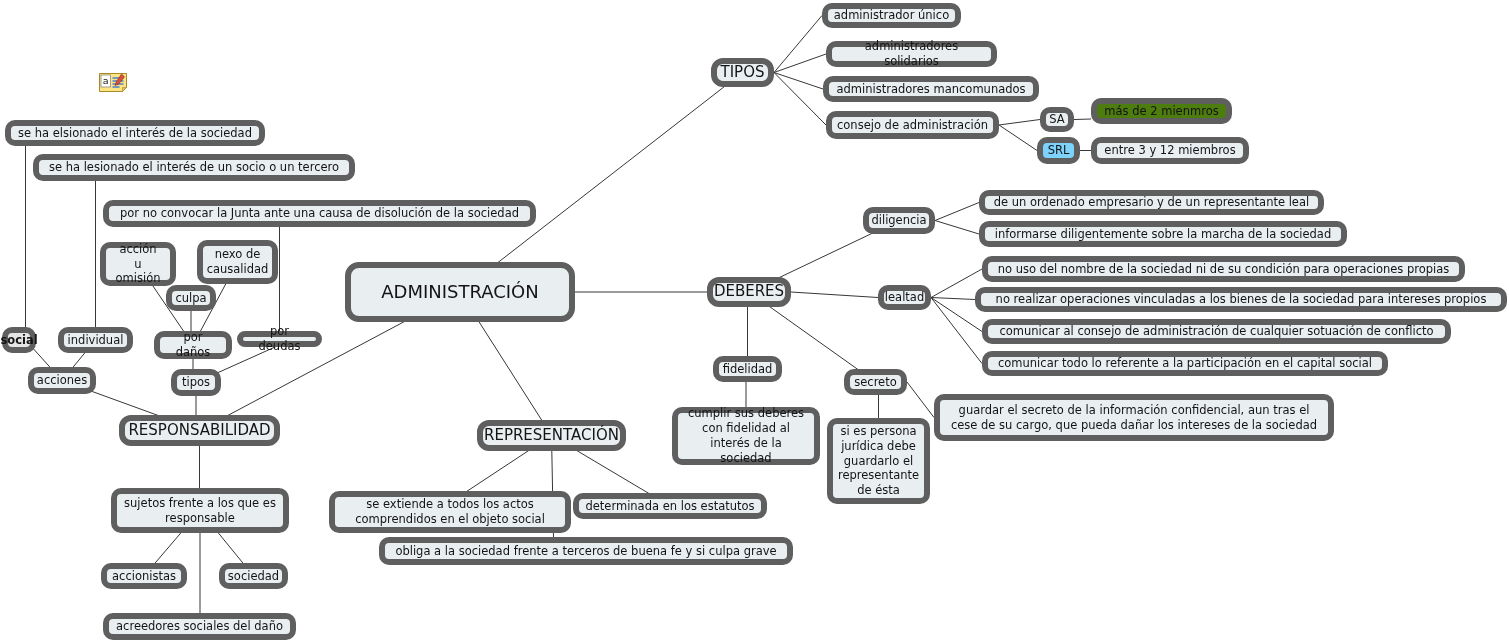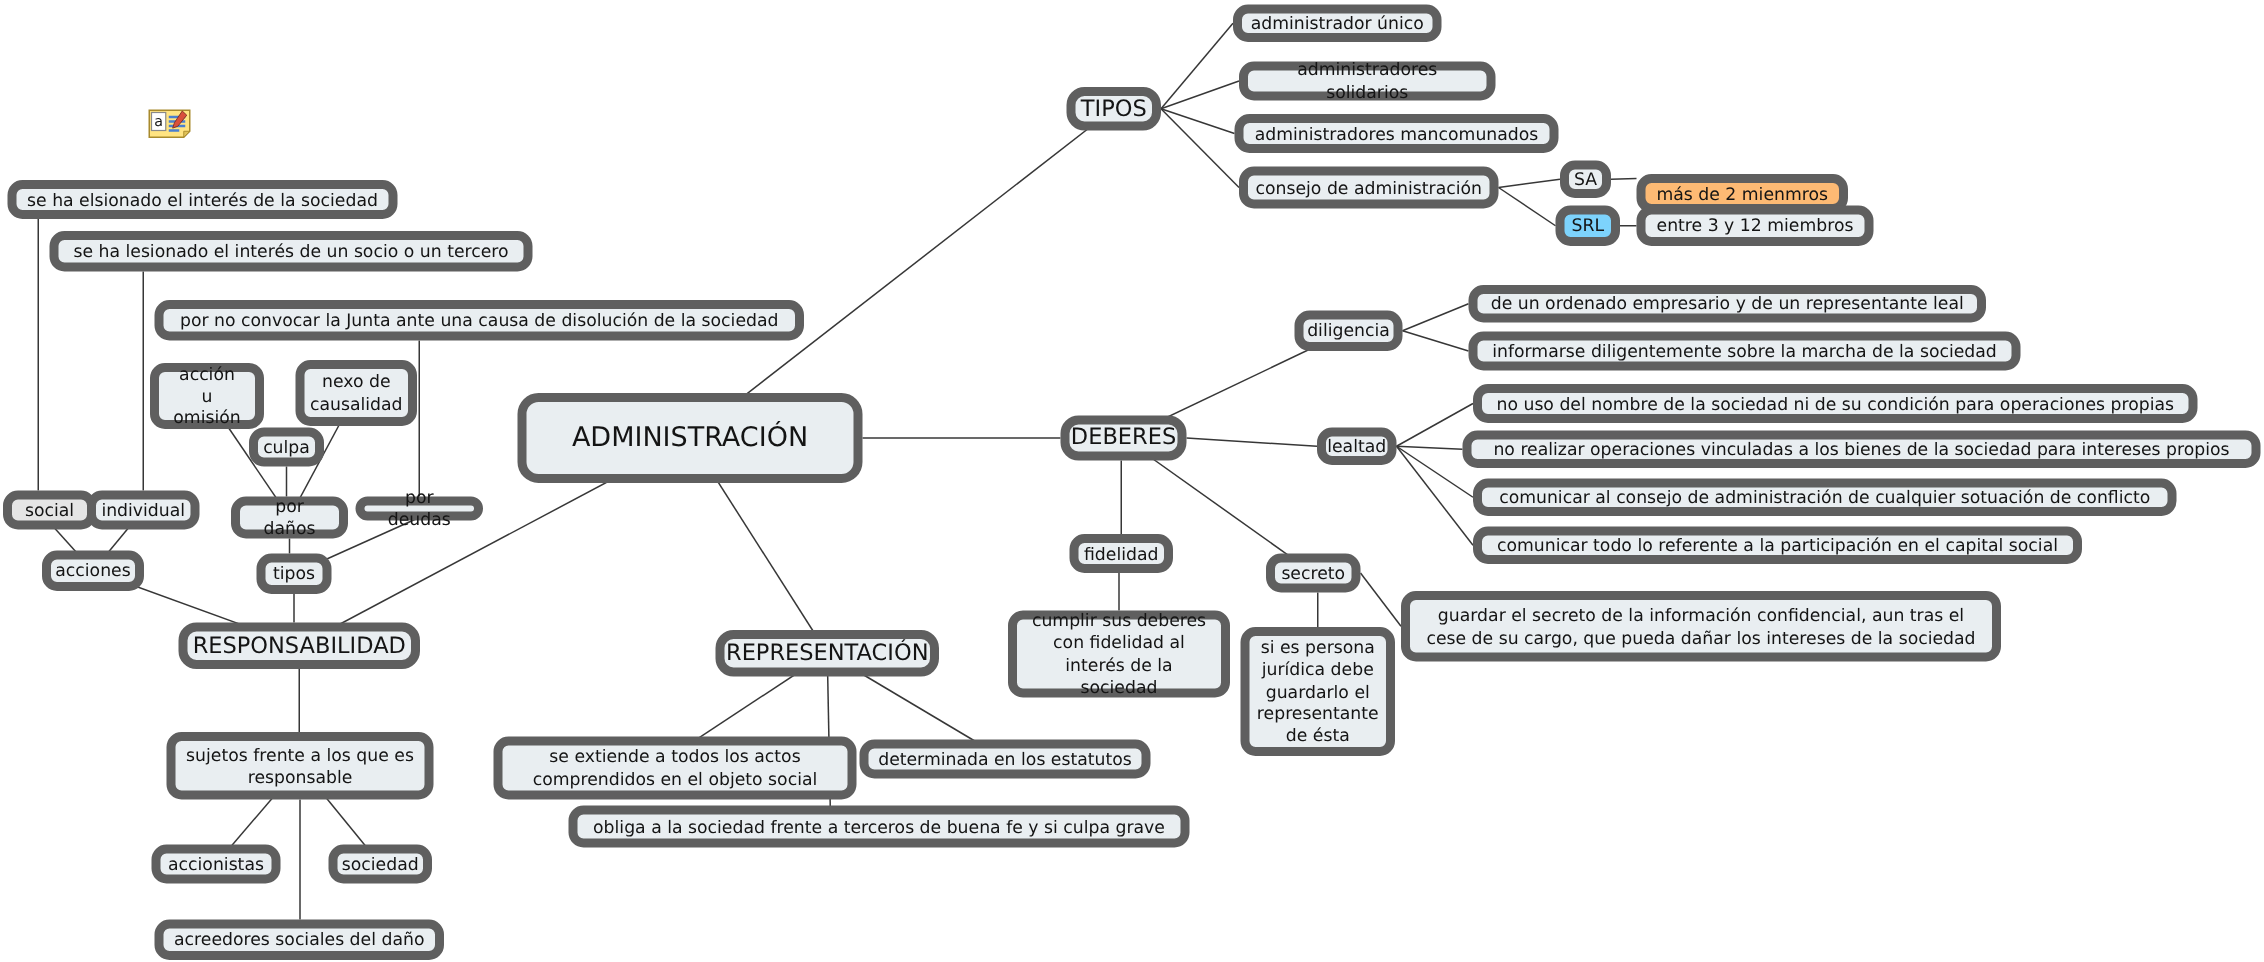--- a/index.html
+++ b/index.html
@@ -72,21 +72,21 @@
       <line x1="551.5" y1="435.5" x2="554" y2="563" stroke="#373737" stroke-width="1"></line>
     </svg>
   <div id="nodes-layer">
       <div class="node root" style="left: 345px; top: 262px; width: 230px; height: 60px; background: rgb(233, 238, 241); border-color: rgb(95, 95, 95); color: rgb(20, 20, 20);">ADMINISTRACIÓN</div>
       <div class="node topic" style="left: 711px; top: 58px; width: 63px; height: 29px; background: rgb(233, 238, 241); border-color: rgb(95, 95, 95); color: rgb(20, 20, 20);">TIPOS</div>
       <div class="node detail" style="left: 822px; top: 3px; width: 139px; height: 25px; background: rgb(233, 238, 241); border-color: rgb(95, 95, 95); color: rgb(20, 20, 20);">administrador único</div>
       <div class="node detail" style="left: 826px; top: 41px; width: 171px; height: 26px; background: rgb(233, 238, 241); border-color: rgb(95, 95, 95); color: rgb(20, 20, 20);">administradores solidarios</div>
       <div class="node detail" style="left: 823px; top: 76px; width: 216px; height: 26px; background: rgb(233, 238, 241); border-color: rgb(95, 95, 95); color: rgb(20, 20, 20);">administradores mancomunados</div>
       <div class="node detail" style="left: 826px; top: 111px; width: 173px; height: 28px; background: rgb(233, 238, 241); border-color: rgb(95, 95, 95); color: rgb(20, 20, 20);">consejo de administración</div>
       <div class="node detail" style="left: 1040px; top: 107px; width: 34px; height: 25px; background: rgb(233, 238, 241); border-color: rgb(95, 95, 95); color: rgb(20, 20, 20);">SA</div>
-      <div class="node detail" style="left: 1091px; top: 116px; width: 141px; height: 26px; background: #fdba74; border-color: rgb(95, 95, 95); color: rgb(20, 20, 20);">más de 2 mienmros</div>
+      <div class="node detail" style="left: 1091px; top: 98px; width: 141px; height: 26px; background: #4d7c0f; border-color: rgb(95, 95, 95); color: rgb(20, 20, 20);">más de 2 mienmros</div>
       <div class="node detail" style="left: 1037px; top: 137px; width: 43px; height: 27px; background: #7dd3fc; border-color: rgb(95, 95, 95); color: rgb(20, 20, 20);">SRL</div>
       <div class="node detail" style="left: 1091px; top: 137px; width: 158px; height: 27px; background: rgb(233, 238, 241); border-color: rgb(95, 95, 95); color: rgb(20, 20, 20);">entre 3 y 12 miembros</div>
       <div class="node topic" style="left: 707px; top: 277px; width: 84px; height: 30px; background: rgb(233, 238, 241); border-color: rgb(95, 95, 95); color: rgb(20, 20, 20);">DEBERES</div>
       <div class="node detail" style="left: 863px; top: 207px; width: 72px; height: 27px; background: rgb(233, 238, 241); border-color: rgb(95, 95, 95); color: rgb(20, 20, 20);">diligencia</div>
       <div class="node detail" style="left: 979px; top: 190px; width: 345px; height: 25px; background: rgb(233, 238, 241); border-color: rgb(95, 95, 95); color: rgb(20, 20, 20);">de un ordenado empresario y de un representante leal</div>
       <div class="node detail" style="left: 979px; top: 221px; width: 368px; height: 26px; background: rgb(233, 238, 241); border-color: rgb(95, 95, 95); color: rgb(20, 20, 20);">informarse diligentemente sobre la marcha de la sociedad</div>
       <div class="node detail" style="left: 878px; top: 285px; width: 53px; height: 25px; background: rgb(233, 238, 241); border-color: rgb(95, 95, 95); color: rgb(20, 20, 20);">lealtad</div>
       <div class="node detail" style="left: 982px; top: 256px; width: 483px; height: 26px; background: rgb(233, 238, 241); border-color: rgb(95, 95, 95); color: rgb(20, 20, 20);">no uso del nombre de la sociedad ni de su condición para operaciones propias</div>
       <div class="node detail" style="left: 975px; top: 287px; width: 532px; height: 25px; background: rgb(233, 238, 241); border-color: rgb(95, 95, 95); color: rgb(20, 20, 20);">no realizar operaciones vinculadas a los bienes de la sociedad para intereses propios</div>
       <div class="node detail" style="left: 982px; top: 319px; width: 469px; height: 25px; background: rgb(233, 238, 241); border-color: rgb(95, 95, 95); color: rgb(20, 20, 20);">comunicar al consejo de administración de cualquier sotuación de conflicto</div>
@@ -104,21 +104,21 @@
       <div class="node detail" style="left: 934px; top: 394px; width: 400px; height: 47px; background: rgb(233, 238, 241); border-color: rgb(95, 95, 95); color: rgb(20, 20, 20);">guardar el secreto de la información confidencial, aun tras el
 cese de su cargo, que pueda dañar los intereses de la sociedad</div>
       <div class="node detail" style="left: 5px; top: 120px; width: 260px; height: 26px; background: rgb(233, 238, 241); border-color: rgb(95, 95, 95); color: rgb(20, 20, 20);">se ha elsionado el interés de la sociedad</div>
       <div class="node detail" style="left: 33px; top: 154px; width: 322px; height: 27px; background: rgb(233, 238, 241); border-color: rgb(95, 95, 95); color: rgb(20, 20, 20);">se ha lesionado el interés de un socio o un tercero</div>
       <div class="node detail" style="left: 103px; top: 200px; width: 433px; height: 27px; background: rgb(233, 238, 241); border-color: rgb(95, 95, 95); color: rgb(20, 20, 20);">por no convocar la Junta ante una causa de disolución de la sociedad</div>
       <div class="node detail" style="left: 100px; top: 242px; width: 76px; height: 44px; background: rgb(233, 238, 241); border-color: rgb(95, 95, 95); color: rgb(20, 20, 20);">acción
 u omisión</div>
       <div class="node detail" style="left: 197px; top: 240px; width: 81px; height: 44px; background: rgb(233, 238, 241); border-color: rgb(95, 95, 95); color: rgb(20, 20, 20);">nexo de
 causalidad</div>
       <div class="node detail" style="left: 166px; top: 285px; width: 50px; height: 26px; background: rgb(233, 238, 241); border-color: rgb(95, 95, 95); color: rgb(20, 20, 20);">culpa</div>
-      <div class="node detail" style="left: 2px; top: 327px; width: 62px; height: 26px; background: #e5e5e5; border-color: rgb(95, 95, 95); color: rgb(20, 20, 20);">social</div>
+      <div class="node detail" style="left: 2px; top: 327px; width: 34px; height: 26px; background: #e5e5e5; border-color: rgb(95, 95, 95); color: rgb(20, 20, 20); font-weight: bold;">social</div>
       <div class="node detail" style="left: 58px; top: 327px; width: 75px; height: 26px; background: rgb(233, 238, 241); border-color: rgb(95, 95, 95); color: rgb(20, 20, 20);">individual</div>
       <div class="node detail" style="left: 154px; top: 331px; width: 78px; height: 28px; background: rgb(233, 238, 241); border-color: rgb(95, 95, 95); color: rgb(20, 20, 20);">por daños</div>
       <div class="node detail" style="left: 237px; top: 331px; width: 85px; height: 16px; background: rgb(233, 238, 241); border-color: rgb(95, 95, 95); color: rgb(20, 20, 20);">por deudas</div>
       <div class="node detail" style="left: 28px; top: 367px; width: 68px; height: 27px; background: rgb(233, 238, 241); border-color: rgb(95, 95, 95); color: rgb(20, 20, 20);">acciones</div>
       <div class="node detail" style="left: 171px; top: 369px; width: 50px; height: 27px; background: rgb(233, 238, 241); border-color: rgb(95, 95, 95); color: rgb(20, 20, 20);">tipos</div>
       <div class="node topic" style="left: 119px; top: 415px; width: 161px; height: 31px; background: rgb(233, 238, 241); border-color: rgb(95, 95, 95); color: rgb(20, 20, 20);">RESPONSABILIDAD</div>
       <div class="node detail" style="left: 111px; top: 488px; width: 178px; height: 45px; background: rgb(233, 238, 241); border-color: rgb(95, 95, 95); color: rgb(20, 20, 20);">sujetos frente a los que es
 responsable</div>
       <div class="node detail" style="left: 101px; top: 563px; width: 86px; height: 26px; background: rgb(233, 238, 241); border-color: rgb(95, 95, 95); color: rgb(20, 20, 20);">accionistas</div>
       <div class="node detail" style="left: 219px; top: 563px; width: 69px; height: 26px; background: rgb(233, 238, 241); border-color: rgb(95, 95, 95); color: rgb(20, 20, 20);">sociedad</div>

